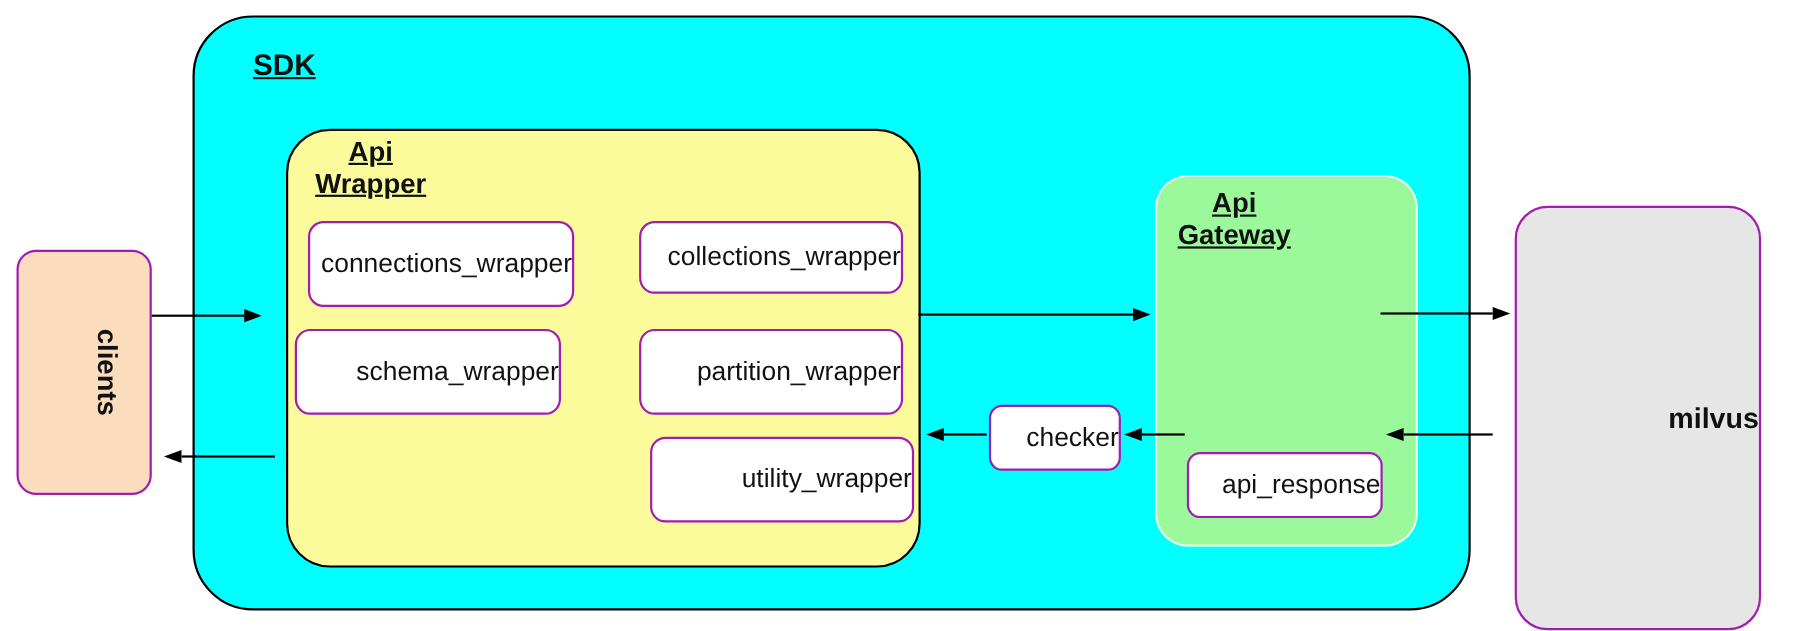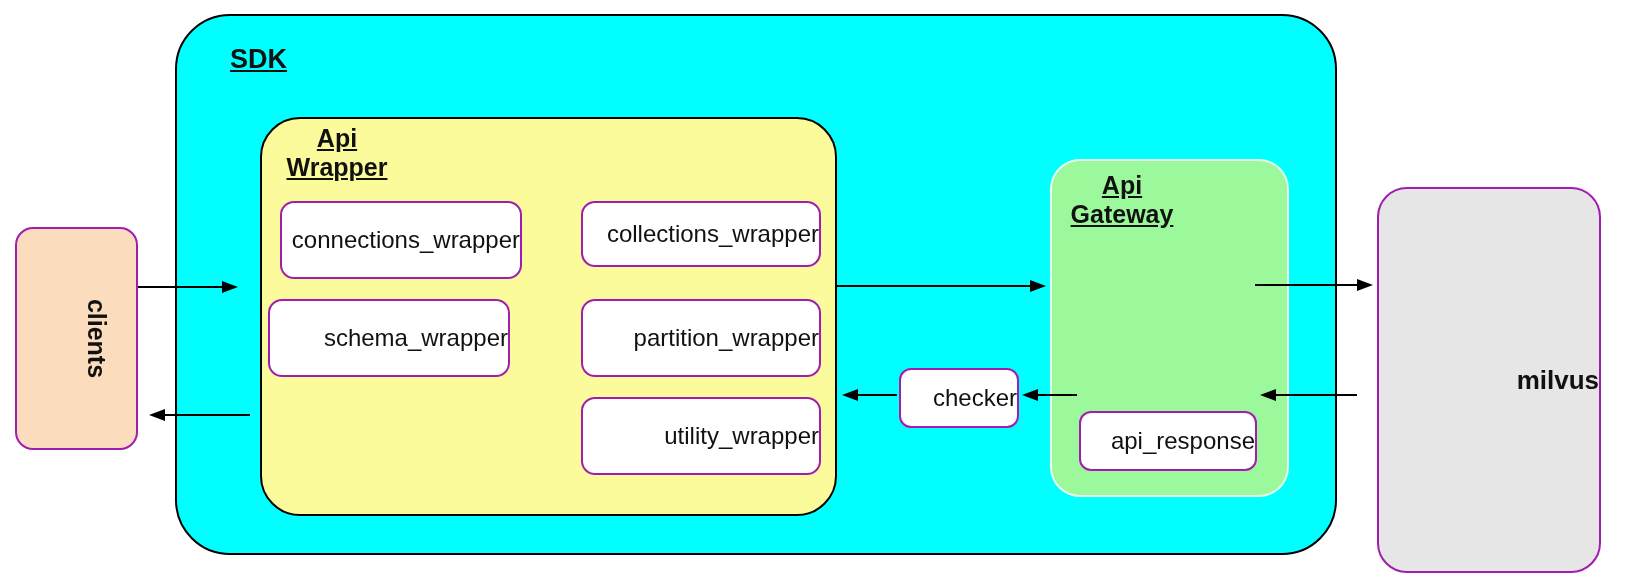--- a/index.html
+++ b/index.html
@@ -24,21 +24,21 @@
   .sdk-title{left:53px;top:28px;font-weight:bold;font-size:27px;white-space:pre-line;}
   
   .api-wrapper{left:83px;top:101px;width:577px;height:399px;background:#fbfb9b;border:2px solid #000;border-radius:40px;}
   .api-wrapper-label{left:10px;top:5px;width:130px;}
   .wbox{border-radius:14px;}
   .w-connections{left:18px;top:82px;width:242px;height:78px;}
   .w-collections{left:319px;top:82px;width:240px;height:66px;}
   .w-schema{left:6px;top:180px;width:242px;height:78px;}
   .w-partition{left:319px;top:180px;width:240px;height:78px;padding-left:28px;}
   .w-index{left:18px;top:278px;width:242px;height:78px;}
-  .w-utility{left:319px;top:278px;width:240px;height:78px;}
+  .w-utility{left:329px;top:278px;width:240px;height:78px;}
   
   .checker{left:722px;top:352px;width:120px;height:60px;border-radius:12px;}
   
   .api-gateway{left:873px;top:143px;width:239px;height:338px;background:#9bf89b;border:2px solid rgba(255,255,255,0.75);border-radius:30px;}
   .api-gateway-label{left:0px;top:10px;width:140px;}
   .api-request{left:27px;top:112px;width:178px;height:60px;border-radius:12px;}
   .api-response{left:27px;top:222px;width:178px;height:60px;border-radius:12px;margin-top:28px;}
   
   .milvus{left:1377px;top:147px;width:224px;height:386px;background:#e6e6e6;border-radius:30px;font-weight:bold;font-size:26px;margin-top:40px;}
   

